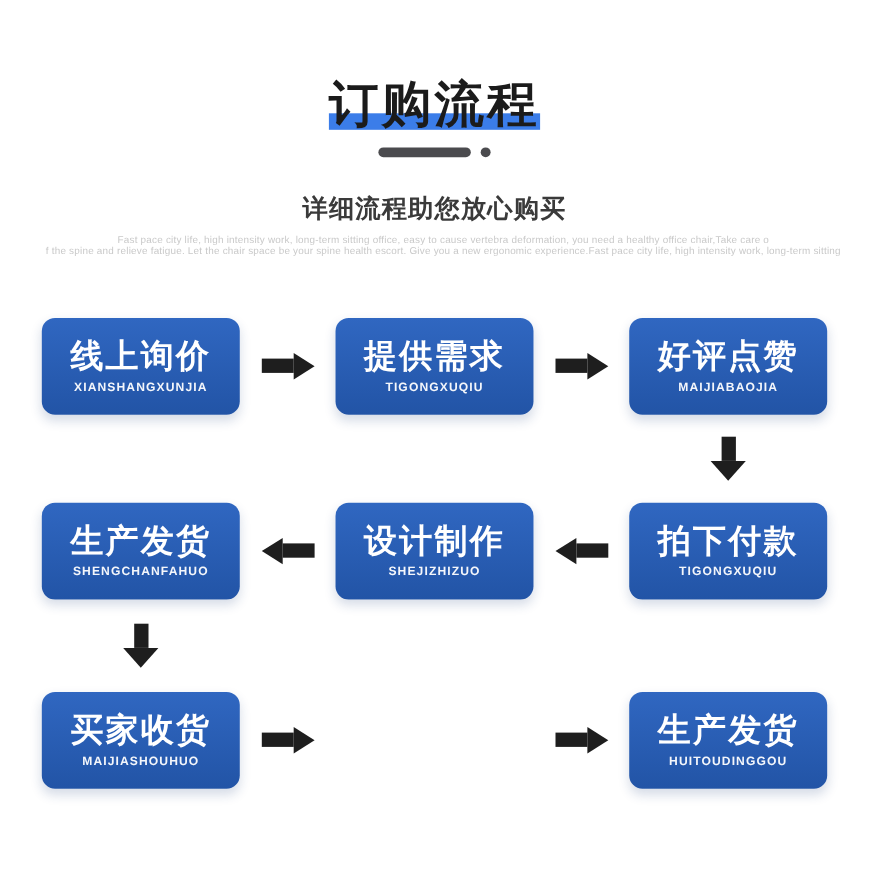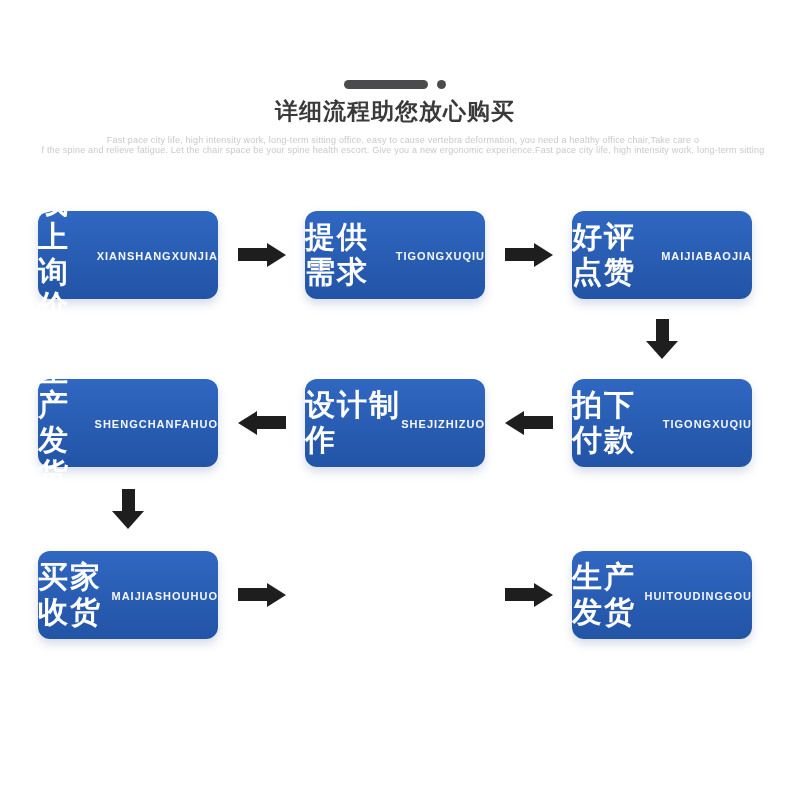--- a/index.html
+++ b/index.html
@@ -31,41 +31,41 @@
   .title-text {
     position:relative;
     font-size:45px; font-weight:bold; letter-spacing:3px;
     color: var(--title-color);
     line-height:1.2;
   }
   .divider { margin-top:12px; display:flex; align-items:center; justify-content:center; }
   .divider-bar { width:84px; height:9px; border-radius:5px; background:var(--divider); }
   .divider-dot { width:9px; height:9px; border-radius:50%; background:var(--divider); margin-left:9px; }
   .subtitle {
-    margin-top:8px;
+    margin-top:32px;
     font-size:23px; color:var(--subtitle-color); font-weight:bold;
     letter-spacing:1px; line-height:1.3;
   }
   .description { margin-top:8px;padding-left:16px; }
   .desc-line {
     font-size:9px; line-height:10.5px; color:var(--desc-color);
     letter-spacing:0.2px;
   }
   .flow {
     width:714px; margin:55px auto 0 auto;
     display:grid;
     grid-template-columns:180px 1fr 180px 1fr 180px;
     grid-template-rows:88px 80px 88px 84px 88px;
   }
   .cell { display:flex; align-items:center; justify-content:center; }
   .step-box {
     width:100%; height:100%;
     border-radius:12px;
     background: linear-gradient(180deg, var(--box-top) 0%, var(--box-bottom) 100%);
-    display:flex; flex-direction:row; align-items:center; justify-content:center;
+    display:flex; flex-direction:column; align-items:center; justify-content:center;
     box-shadow: 0 5px 10px rgba(30,60,120,0.18);
   }
   .step-label {
     color:#ffffff; font-size:30px; font-weight:bold; letter-spacing:2px;
     line-height:1.15;
   }
   .step-pinyin {
     color:rgba(255,255,255,0.95); font-size:11px; font-weight:bold;
     letter-spacing:1px; margin-top:3px;
   }
@@ -84,20 +84,24 @@
     border-left:16px solid transparent; border-right:16px solid transparent;
     border-top:18px solid var(--arrow);
   }
 </style>
 </head>
 <body>
 
 <div class="page">
 
   <div class="header">
+    <div class="title-wrap">
+      <span class="title-highlight"></span>
+      <span class="title-text">订购流程</span>
+    </div>
     <div class="divider">
       <span class="divider-bar"></span>
       <span class="divider-dot"></span>
     </div>
     <div class="subtitle">详细流程助您放心购买</div>
     <div class="description">
       <div class="desc-line">Fast pace city life, high intensity work, long-term sitting office, easy to cause vertebra deformation, you need a healthy office chair,Take care o</div>
       <div class="desc-line">f the spine and relieve fatigue. Let the chair space be your spine health escort. Give you a new ergonomic experience.Fast pace city life, high intensity work, long-term sitting</div>
     </div>
   </div>

